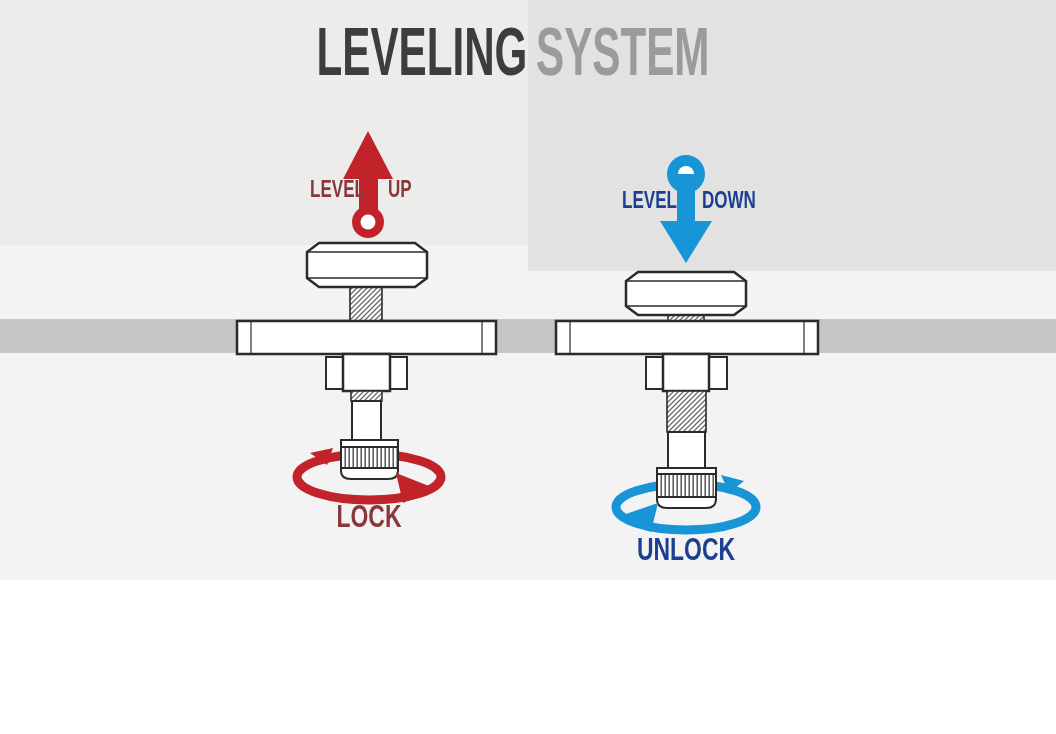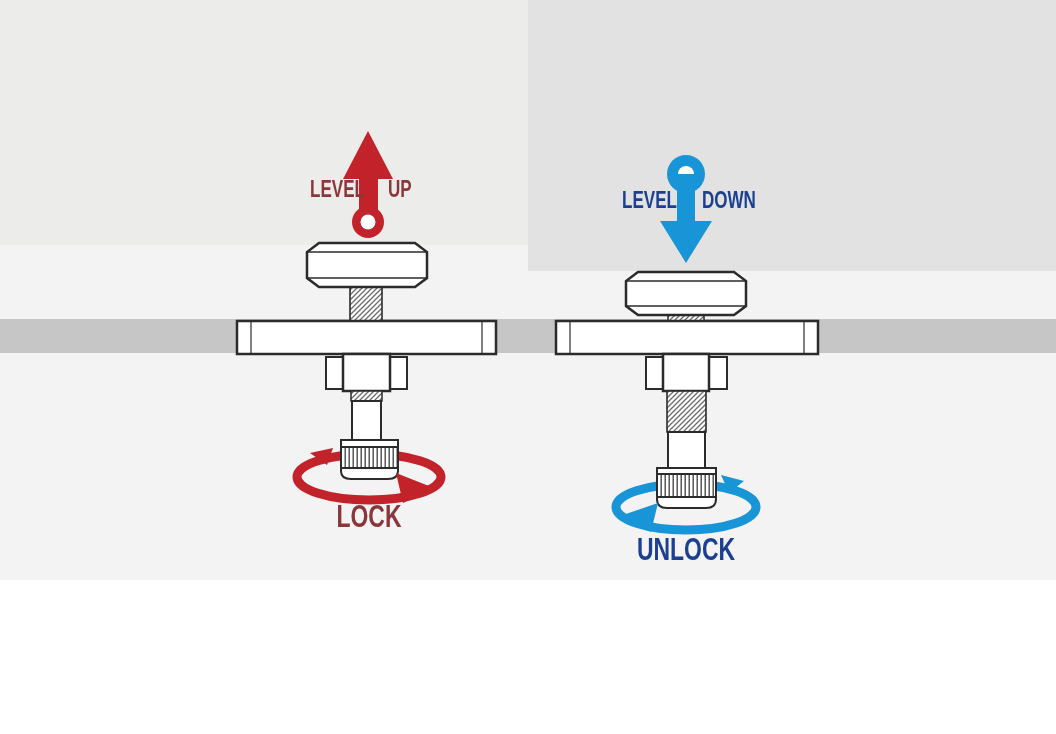--- a/index.html
+++ b/index.html
@@ -36,20 +36,26 @@
 </head>
 <body>
 
 <div id="page">
 
   <div class="abs diagram-bg"></div>
   <div class="abs panel-left"></div>
   <div class="abs panel-right"></div>
   <div class="abs slab-band"></div>
 
+  <div class="abs title">
+    <div class="title-row">
+      <span class="title-primary">LEVELING</span>
+      <span class="title-secondary">SYSTEM</span>
+    </div>
+  </div>
 
   <svg class="abs diagram-svg" viewBox="0 0 1056 580">
     <defs>
       <pattern id="thread" width="5" height="5" patternUnits="userSpaceOnUse">
         <rect width="5" height="5" fill="#ffffff"></rect>
         <path d="M-1,6 L6,-1 M-1,1 L1,-1 M4,6 L6,4" stroke="#6B6B6B" stroke-width="1.3" fill="none"></path>
       </pattern>
       <pattern id="knurl" width="4" height="4" patternUnits="userSpaceOnUse">
         <line x1="1.2" y1="0" x2="1.2" y2="4" stroke="#4A4A4A" stroke-width="1.4"></line>
       </pattern>

